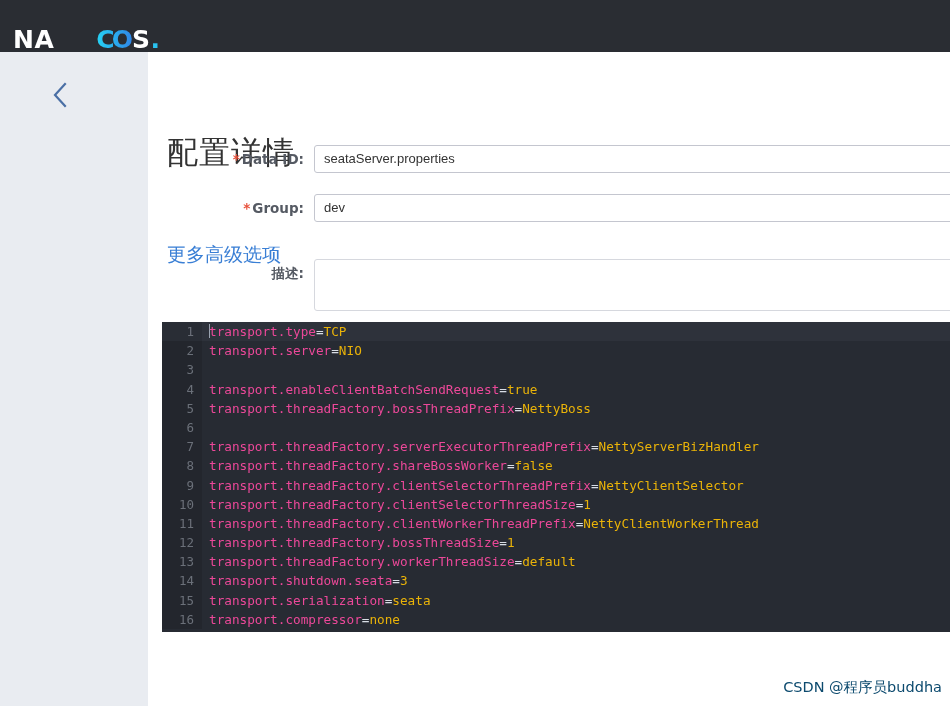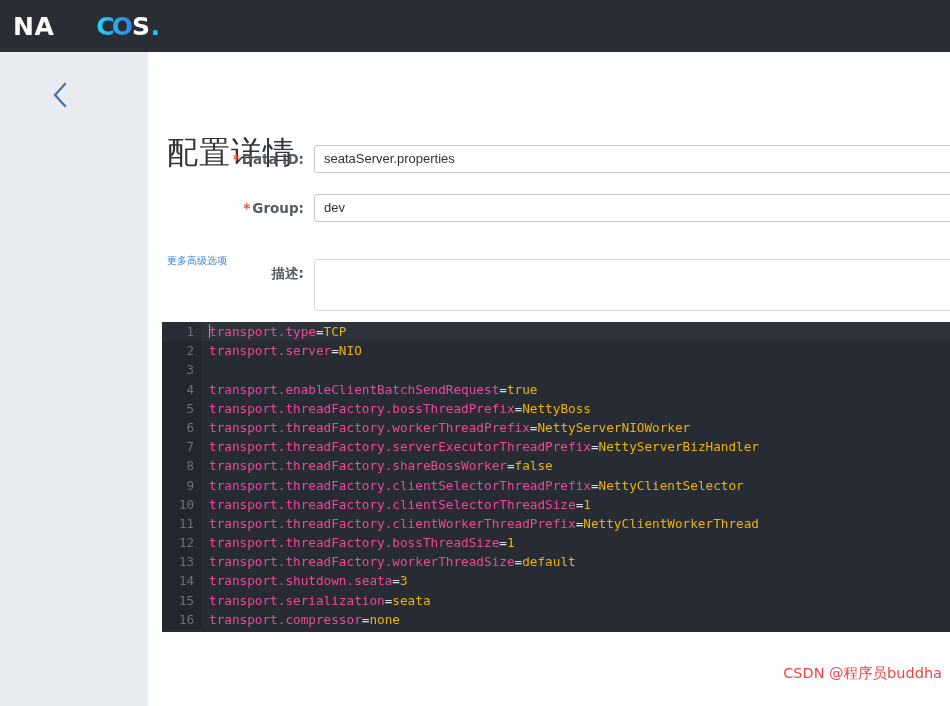--- a/index.html
+++ b/index.html
@@ -17,21 +17,21 @@
     overflow: hidden;
   }
 
   
   .topbar {
     position: absolute;
     top: 0; left: 0;
     width: 950px; height: 52px;
     background: #2a2d33;
     display: flex;
-    align-items: center;
+    align-items: flex-end;
   }
   .logo {
     margin-left: 13px;
     font-size: 25px;
     font-weight: bold;
     letter-spacing: 0.5px;
     line-height: 1;
     display: flex;
     align-items: baseline;
     font-family: "DejaVu Sans", sans-serif;
@@ -137,26 +137,25 @@
     outline: none;
     font-size: 13px;
     padding: 6px 9px;
     font-family: "Liberation Sans", sans-serif;
   }
 
   .adv-link {
     position: absolute;
     left: 19px;
     top: 190px;
-    font-size: 10px;
+    font-size: 19px;
     color: #3a7fd5;
     cursor: pointer;
     font-family: "DejaVu Sans", sans-serif;
     white-space: nowrap;
-    margin-top: 12px;
   }
 
   
   .editor {
     position: absolute;
     left: 162px;
     top: 322px;
     width: 800px;
     height: 310px;
     background: #272b33;
@@ -198,23 +197,23 @@
     height: 14px;
     background: #9aa3b0;
     vertical-align: -2px;
     margin-right: -1px;
   }
 
   
   .watermark {
     position: absolute;
     right: 8px;
-    bottom: 23px;
+    bottom: 9px;
     font-size: 14.5px;
-    color: #ef4444;
+    color: #0c4a6e;
     font-family: "DejaVu Sans", sans-serif;
     white-space: nowrap;
     user-select: none;
   }
 </style>
 </head>
 <body>
 
 <div id="app">
 
@@ -284,21 +283,20 @@
       <div class="code-line">
         <div class="ln">4</div>
         <div class="ctext"><span class="k">transport.enableClientBatchSendRequest</span><span class="eq">=</span><span class="v">true</span></div>
       </div>
       <div class="code-line">
         <div class="ln">5</div>
         <div class="ctext"><span class="k">transport.threadFactory.bossThreadPrefix</span><span class="eq">=</span><span class="v">NettyBoss</span></div>
       </div>
       <div class="code-line">
         <div class="ln">6</div>
-        <div class="ctext"><span class="k">transport.threadFactory.workerThreadPrefix</span><span class="eq">=</span><span class="v">NettyServerNIOWorker</span></div>
       </div>
       <div class="code-line">
         <div class="ln">7</div>
         <div class="ctext"><span class="k">transport.threadFactory.serverExecutorThreadPrefix</span><span class="eq">=</span><span class="v">NettyServerBizHandler</span></div>
       </div>
       <div class="code-line">
         <div class="ln">8</div>
         <div class="ctext"><span class="k">transport.threadFactory.shareBossWorker</span><span class="eq">=</span><span class="v">false</span></div>
       </div>
       <div class="code-line">

